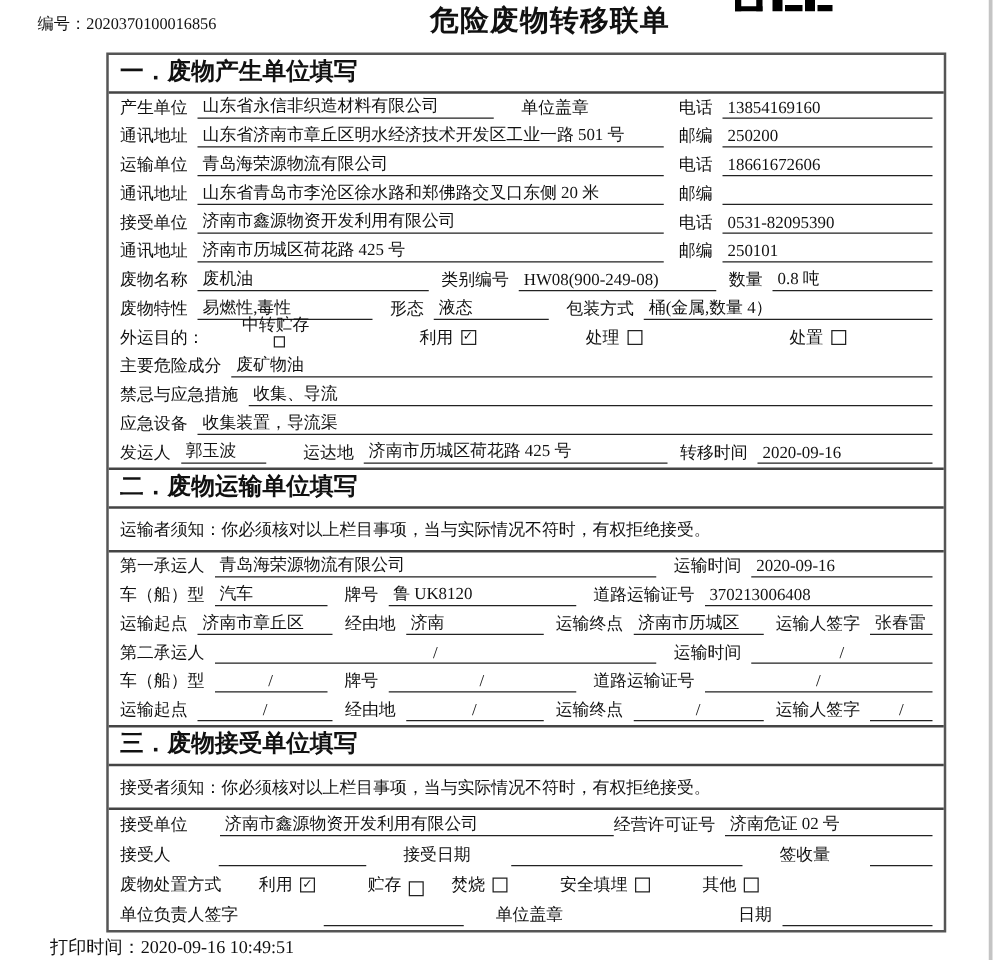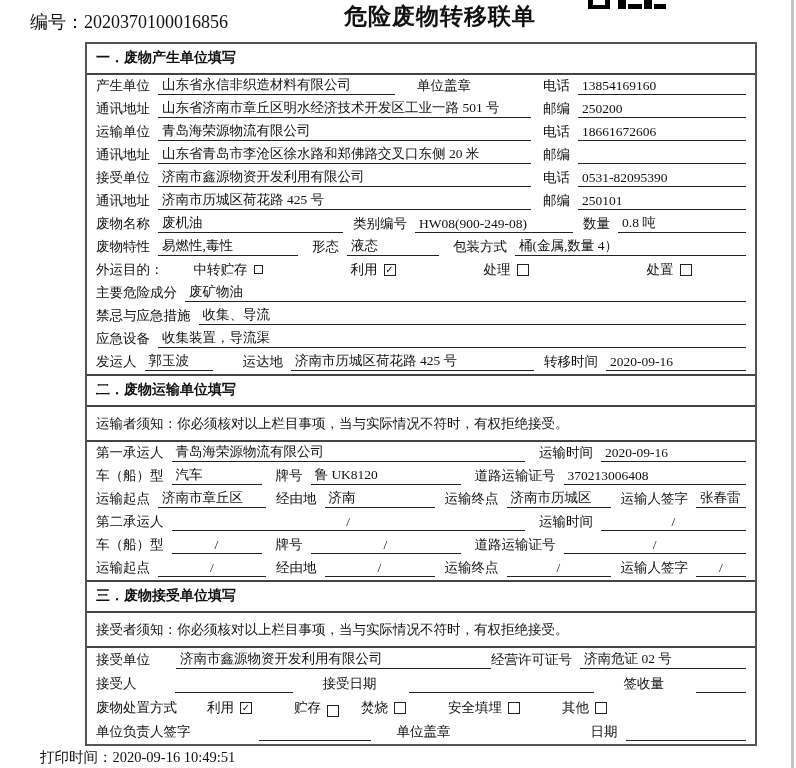--- a/index.html
+++ b/index.html
@@ -3,40 +3,40 @@
 <meta charset="utf-8">
 <style>
   html,body { margin:0; padding:0; }
   .page {
     position:relative; width:796px; height:768px;
     background:#ffffff; overflow:hidden;
     font-family:"Liberation Serif","DejaVu Serif",serif;
     color:#111;
   }
   
-  .hdr-no { position:absolute; left:30px; top:10px; font-size:18px; white-space:nowrap; }
+  .hdr-no { position:absolute; left:30px; top:10px; font-size:13px; white-space:nowrap; }
   .hdr-title {
     position:absolute; left:0; top:1px; width:880px; text-align:center;
     font-size:23px; font-weight:bold; letter-spacing:1px; white-space:nowrap;
   }
   
   .qr { position:absolute; left:588px; top:0; width:80px; height:9px; }
   .qr div { position:absolute; background:#000; top:0; }
   .qr .q-outline { width:22px; height:9px; background:transparent; box-sizing:border-box;
     border-left:5px solid #000; border-right:5px solid #000; border-bottom:4px solid #000; }
   
   .edge-line { position:absolute; right:2px; top:0; width:3px; height:768px; background:#c4c4c4; }
   
   .form {
     position:absolute; left:85px; top:42px; width:672px;
     border:2px solid #555; box-sizing:border-box; background:#fff;
   }
   .sh {
     height:29px; line-height:27px; padding-left:9px;
-    font-weight:bold; font-size:14px;
+    font-weight:bold; font-size:19px;
     border-top:2px solid #444; border-bottom:2px solid #444;
   }
   .sh.first { border-top:none; }
   .notice {
     height:33px; display:flex; align-items:center; padding-left:9px;
     font-size:13.5px; border-bottom:2px solid #444; white-space:nowrap;
   }
   .row {
     height:23px; display:flex; align-items:flex-end;
     padding:0 9px 3px 9px; font-size:13.5px; box-sizing:border-box;
@@ -149,21 +149,21 @@
       <span class="lbl">废物特性</span>
       <span class="u" style="width:140px;">易燃性,毒性</span>
       <span class="lbl" style="margin-left:14px;">形态</span>
       <span class="u" style="width:92px;">液态</span>
       <span class="lbl" style="margin-left:14px;">包装方式</span>
       <span class="u grow">桶(金属,数量 4）</span>
     </div>
 
     <div class="row">
       <span class="lbl">外运目的：</span>
-      <span class="cbwrap" style="margin-left:22px;">
+      <span class="cbwrap" style="margin-left:22px;flex-direction:column;">
           <span>中转贮存</span>
           <span class="cb small"><span></span></span>
         </span>
       <span class="cbwrap" style="margin-left:88px;">
           <span>利用</span>
           <span class="cb"><span>✓</span></span>
         </span>
       <span class="cbwrap" style="margin-left:88px;">
           <span>处理</span>
           <span class="cb"><span></span></span>

